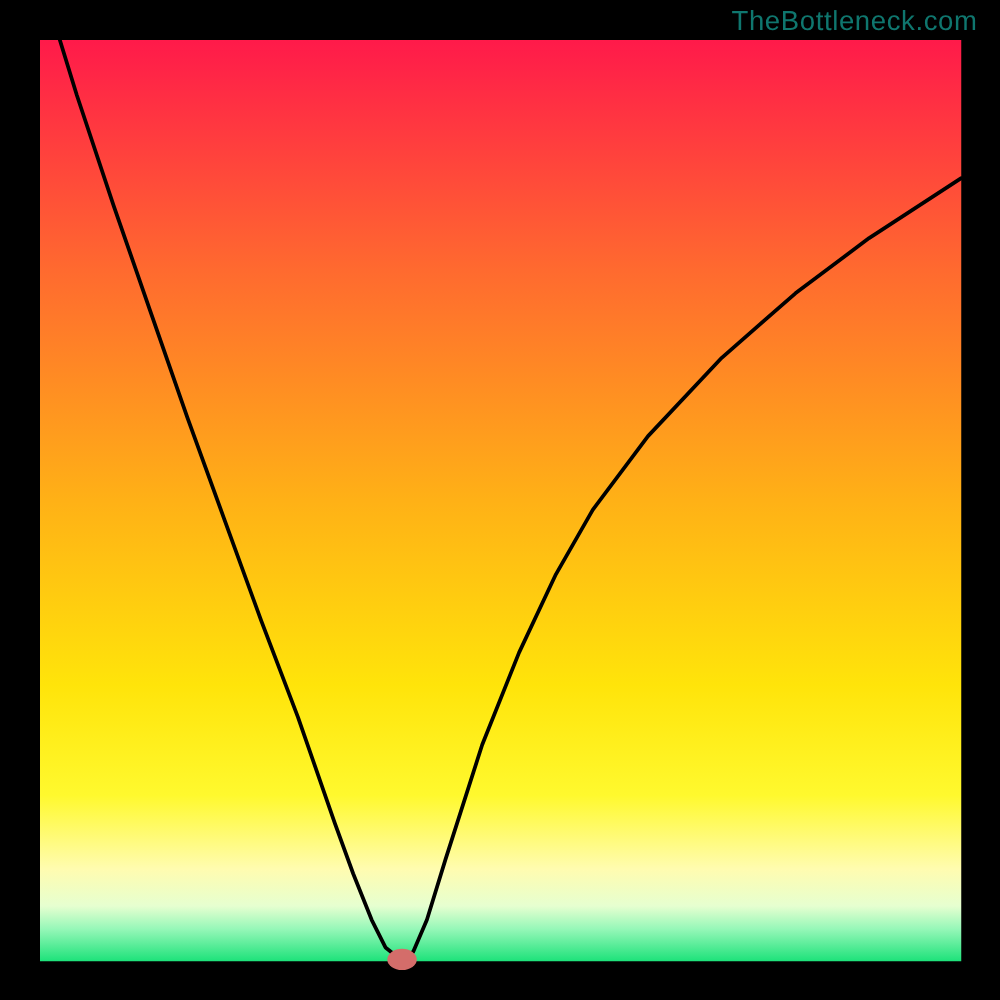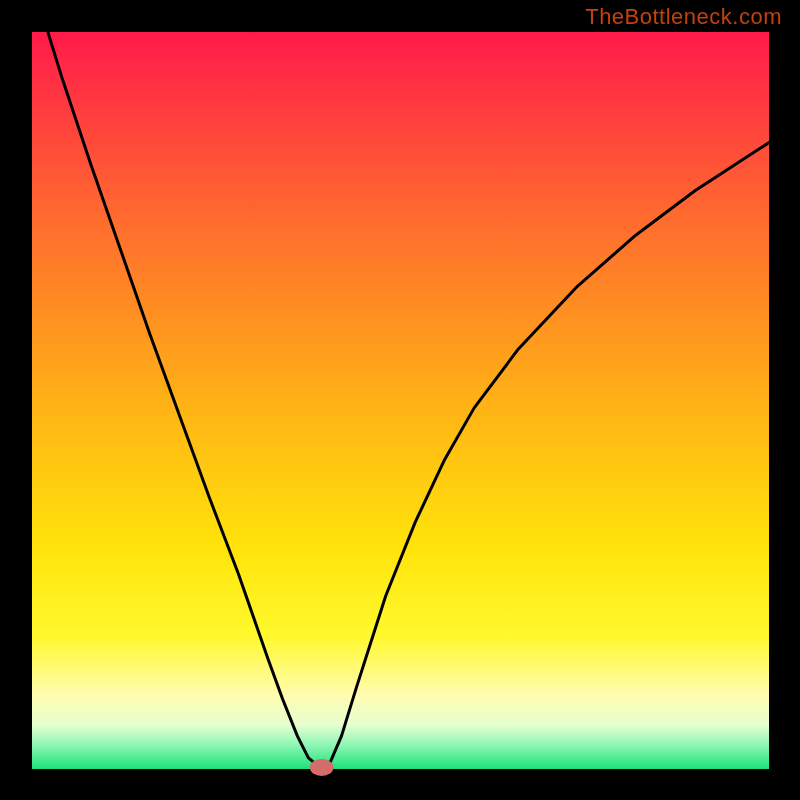--- a/index.html
+++ b/index.html
@@ -14,21 +14,21 @@
   .chart-container {
     position: relative;
     width: 800px;
     height: 800px;
     background: #000;
   }
   .watermark {
     position: absolute;
     top: 4px;
     right: 18px;
-    color: #c2410c;
+    color: #0f766e;
     font-size: 22px;
     font-weight: 500;
     letter-spacing: 0.5px;
     z-index: 10;
   }
   svg {
     display: block;
   }
 </style>
 </head>

